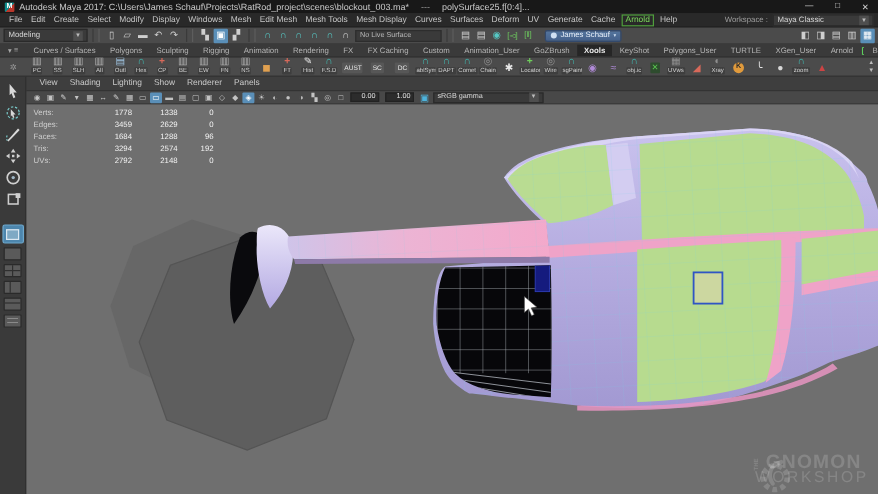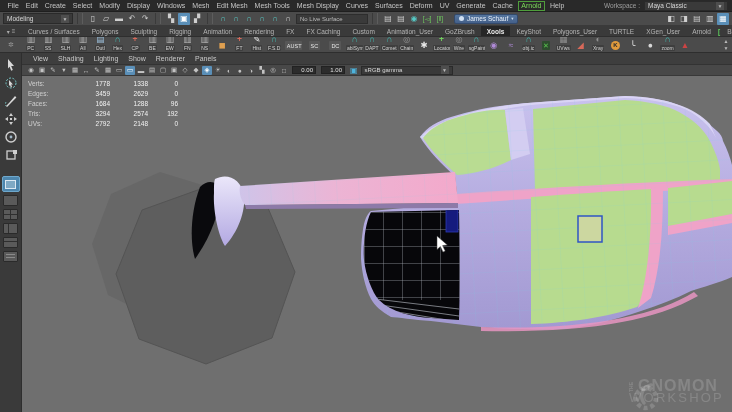--- a/index.html
+++ b/index.html
@@ -133,20 +133,31 @@
   .wm-the{font-size:5px;font-weight:bold;writing-mode:vertical-rl;transform:rotate(180deg);
     letter-spacing:0;line-height:5px}
   .wm-line1{font-size:16px;font-weight:bold;letter-spacing:1px;line-height:13px}
   .wm-line2{font-size:13px;font-weight:normal;letter-spacing:2.2px;line-height:12px}
 </style>
 </head>
 <body>
 
 <div class="app">
 
+  <div class="titlebar">
+    <div class="maya-logo">M</div>
+    <span class="title-text">Autodesk Maya 2017: C:\Users\James Schauf\Projects\RatRod_project\scenes\blockout_003.ma*</span>
+    <span class="title-sep">---</span>
+    <span class="title-text">polySurface25.f[0:4]...</span>
+    <div class="win-btns">
+      <span>—</span>
+      <span>□</span>
+      <span>✕</span>
+    </div>
+  </div>
 
   <div class="menubar">
     <div class="menu-items">
         <span class="menu-item">File</span>
         <span class="menu-item">Edit</span>
         <span class="menu-item">Create</span>
         <span class="menu-item">Select</span>
         <span class="menu-item">Modify</span>
         <span class="menu-item">Display</span>
         <span class="menu-item">Windows</span>

